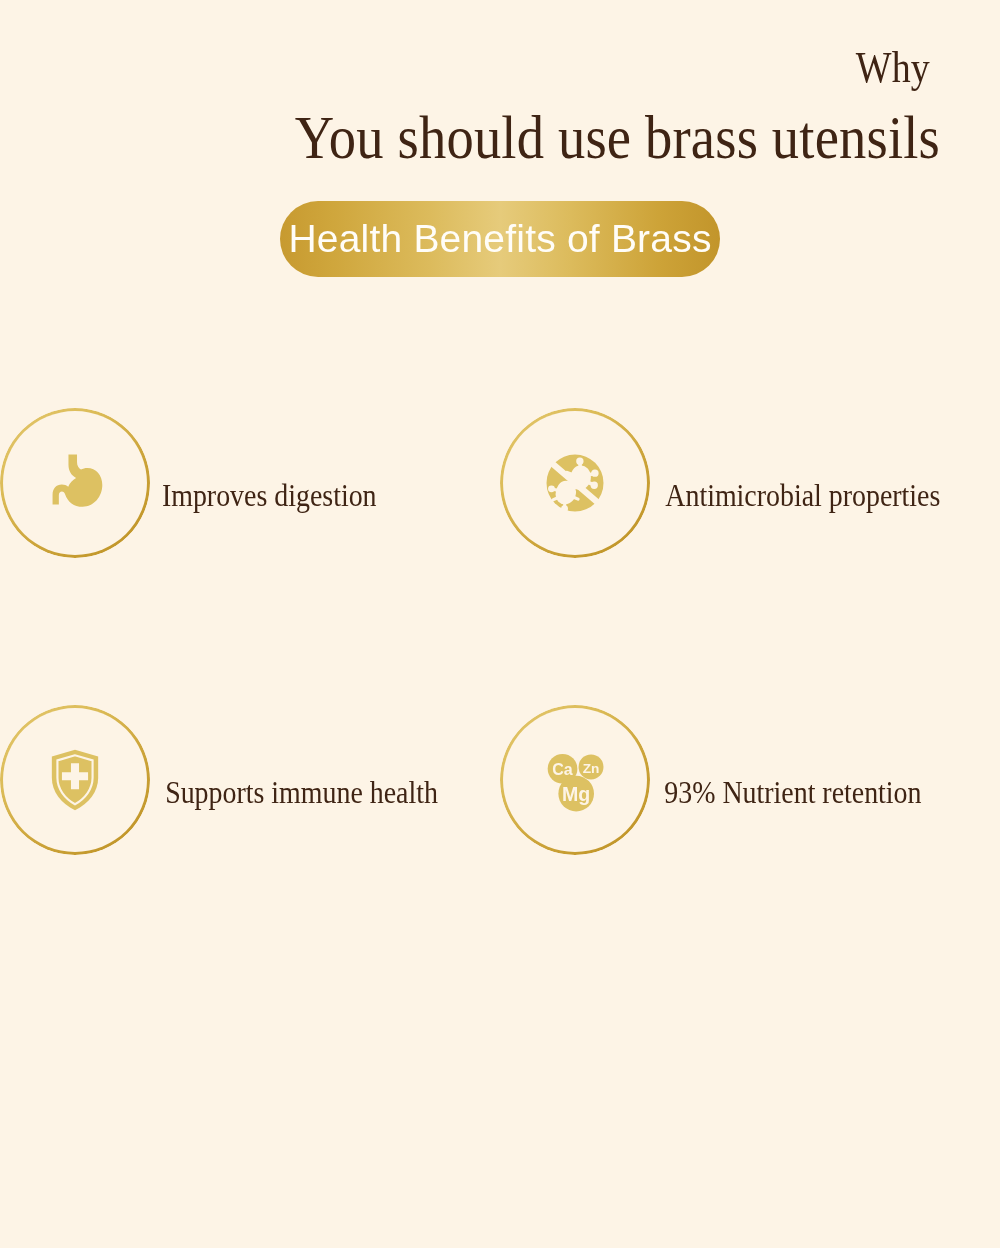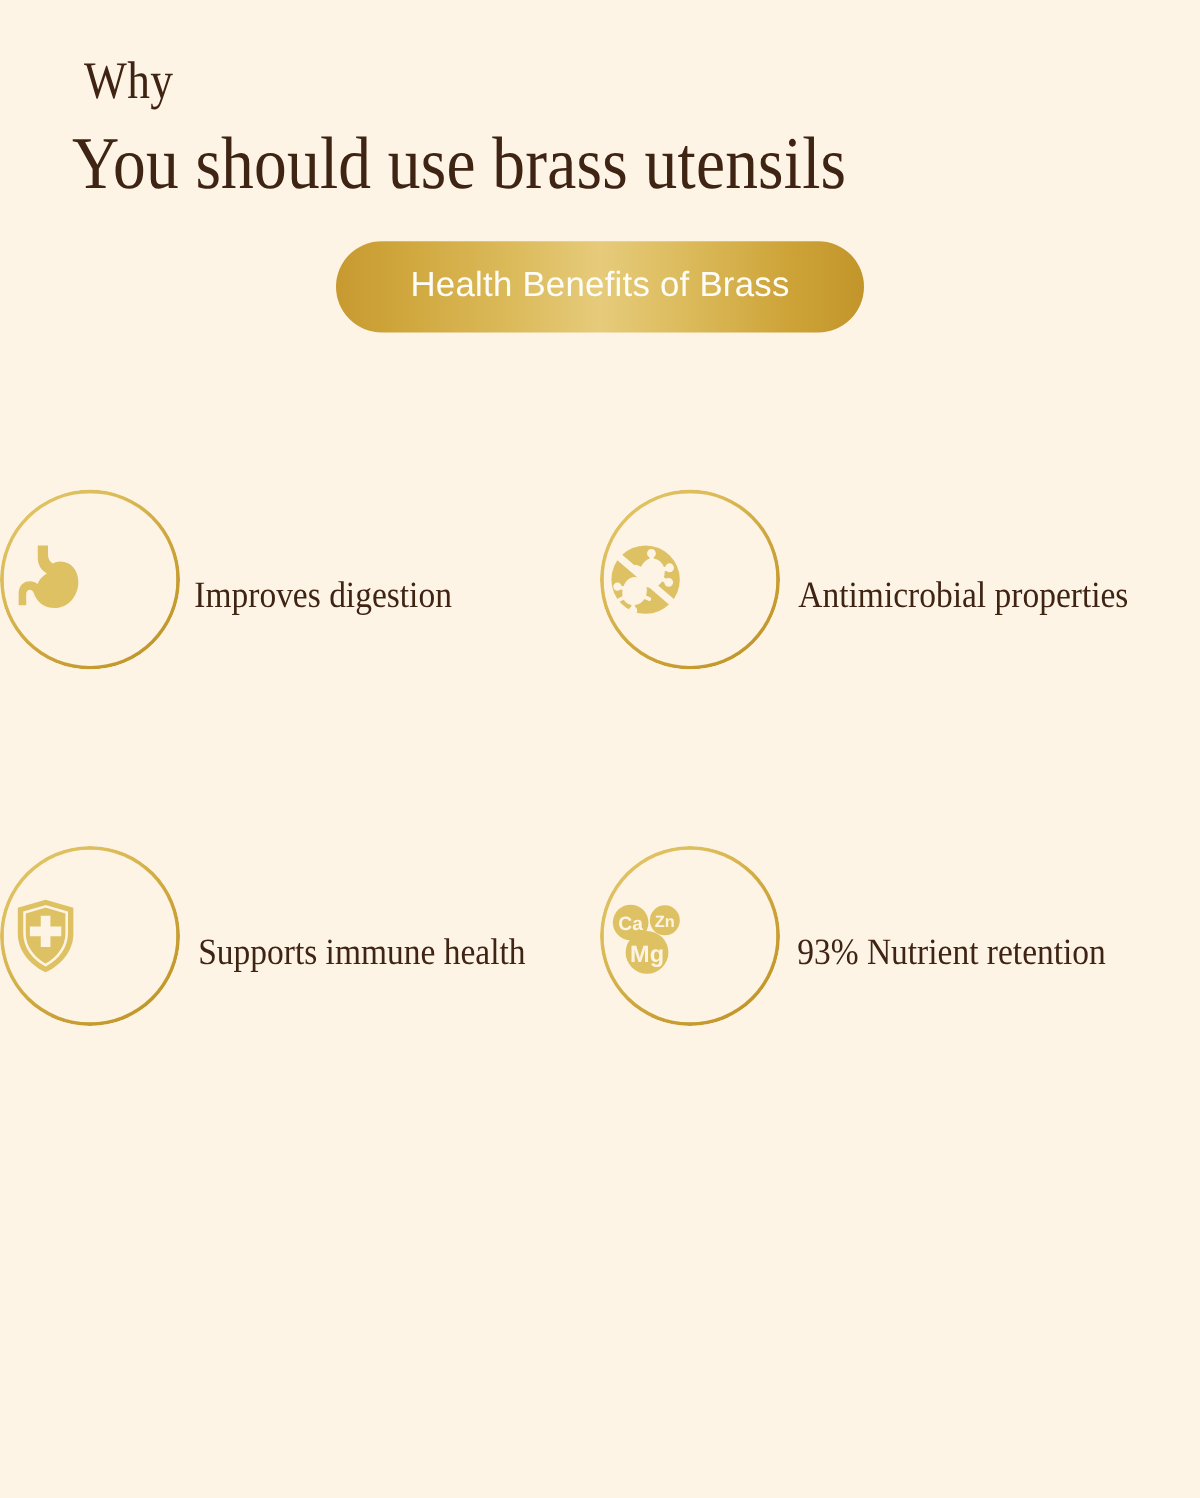--- a/index.html
+++ b/index.html
@@ -18,21 +18,21 @@
   .page {
     width: 1000px;
     height: 1248px;
     position: relative;
     background: #fdf4e6;
   }
 
   
   .header {
     padding-top: 46px;
-    text-align: left;
+    text-align: right;
   }
   .eyebrow {
     font-family: "Liberation Serif", serif;
     font-size: 44px;
     line-height: 1.0;
     color: #3f2414;
     letter-spacing: 0.3px;
     transform: scaleX(0.86);
     display: block;
   }
@@ -66,21 +66,21 @@
         #dcbb5c 66%,
         #cda338 86%,
         #c2952b 100%);
     display: flex;
     align-items: center;
     justify-content: center;
     box-sizing: border-box;
   }
   .badge-text {
     font-family: "Liberation Sans", sans-serif;
-    font-size: 29px;
+    font-size: 39px;
     color: #fffdf8;
     letter-spacing: 0.2px;
     font-weight: 400;
   }
 
   
   .grid {
     margin-top: 58px;
     display: grid;
     grid-template-columns: 500px 500px;
@@ -93,20 +93,21 @@
     flex-direction: row;
     align-items: center;
   }
   .ring {
     width: 150px;
     height: 150px;
     border-radius: 50%;
     position: relative;
     display: flex;
     align-items: center;
+    justify-content: center;
   }
   .ring::before {
     content: "";
     position: absolute;
     inset: 0;
     border-radius: 50%;
     padding: 3px;
     background: linear-gradient(135deg, #e2c469 0%, #dcbb57 28%, #cфa53a 55%, #bd8f22 100%);
     background: linear-gradient(140deg, #e3c76e 0%, #dcbc58 30%, #cca43a 60%, #bd9023 100%);
     -webkit-mask: linear-gradient(#000 0 0) content-box, linear-gradient(#000 0 0);

